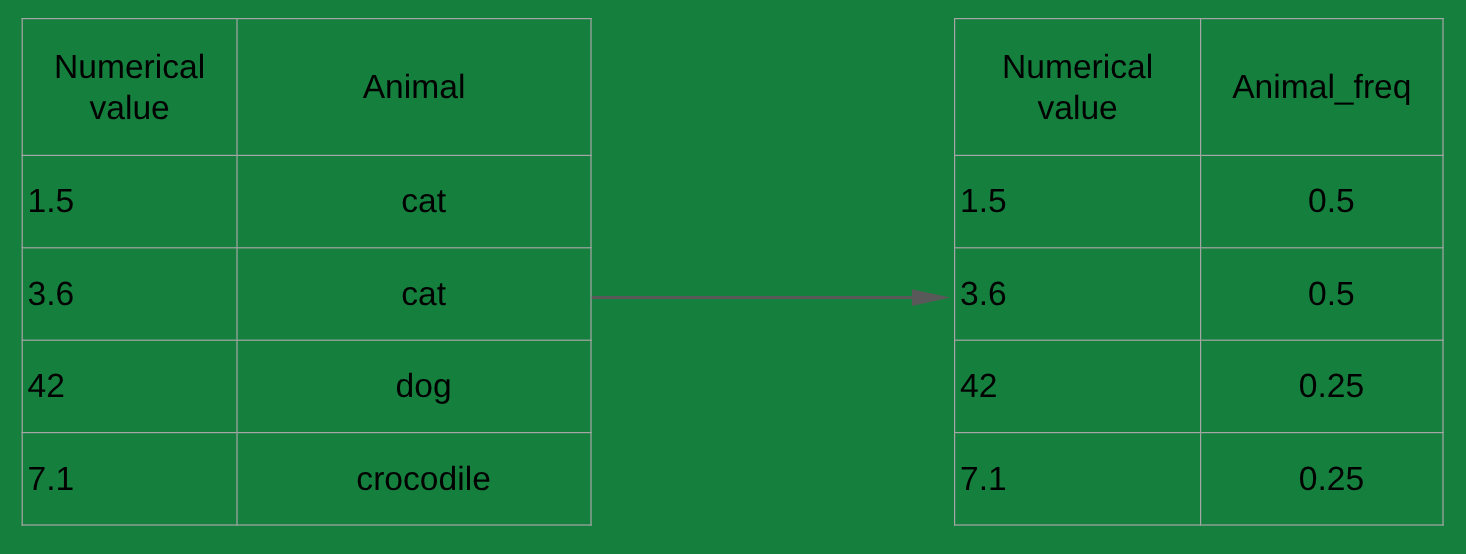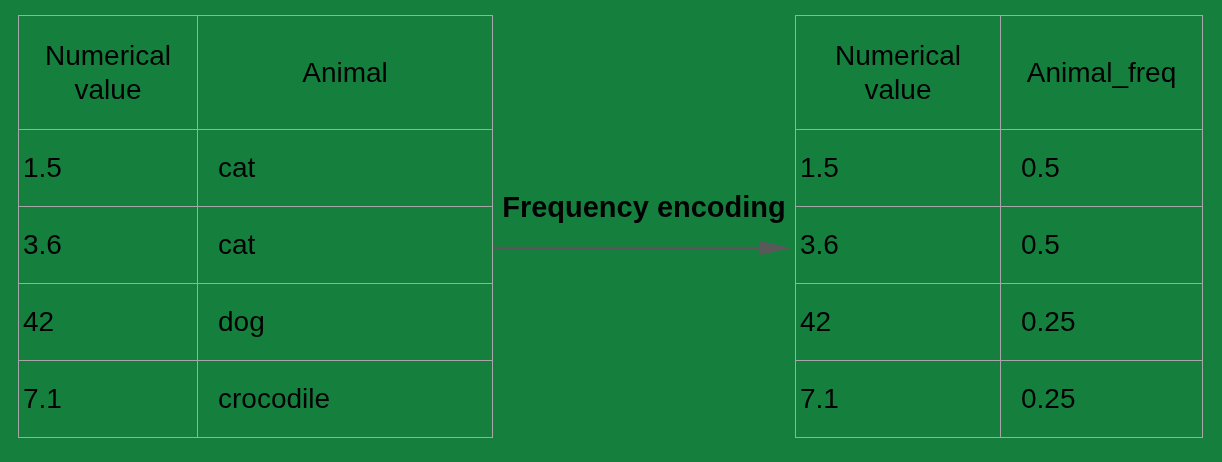--- a/index.html
+++ b/index.html
@@ -34,21 +34,21 @@
   .tbl th {
     text-align: center;
     line-height: 1.2;
     padding: 0 10px;
   }
   .tbl td.num-cell {
     text-align: left;
     padding: 0 4px;
   }
   .tbl td.text-cell {
-    text-align: left;
+    text-align: center;
     padding: 0 4px 0 20px;
   }
   .tbl-left {
     left: 18px;
     top: 15px;
     width: 475px;
     height: 423px;
   }
   .tbl-left col.col-num { width: 179px; }
   .tbl-right {
@@ -106,21 +106,20 @@
         <td class="num-cell">42</td>
         <td class="text-cell">dog</td>
       </tr>
       <tr>
         <td class="num-cell">7.1</td>
         <td class="text-cell">crocodile</td>
       </tr>
     </tbody>
   </table>
 
-  <div class="arrow-label">Frequency encoding</div>
   <svg class="arrow-svg" viewBox="0 0 302 16" xmlns="http://www.w3.org/2000/svg">
     <line x1="0" y1="8" x2="270" y2="8" stroke-width="2.5" stroke="#595959"></line>
     <polygon points="299,8 267,1 267,15" fill="#595959"></polygon>
   </svg>
 
   <table class="tbl tbl-right">
     <colgroup>
       <col class="col-num">
       <col>
     </colgroup>

